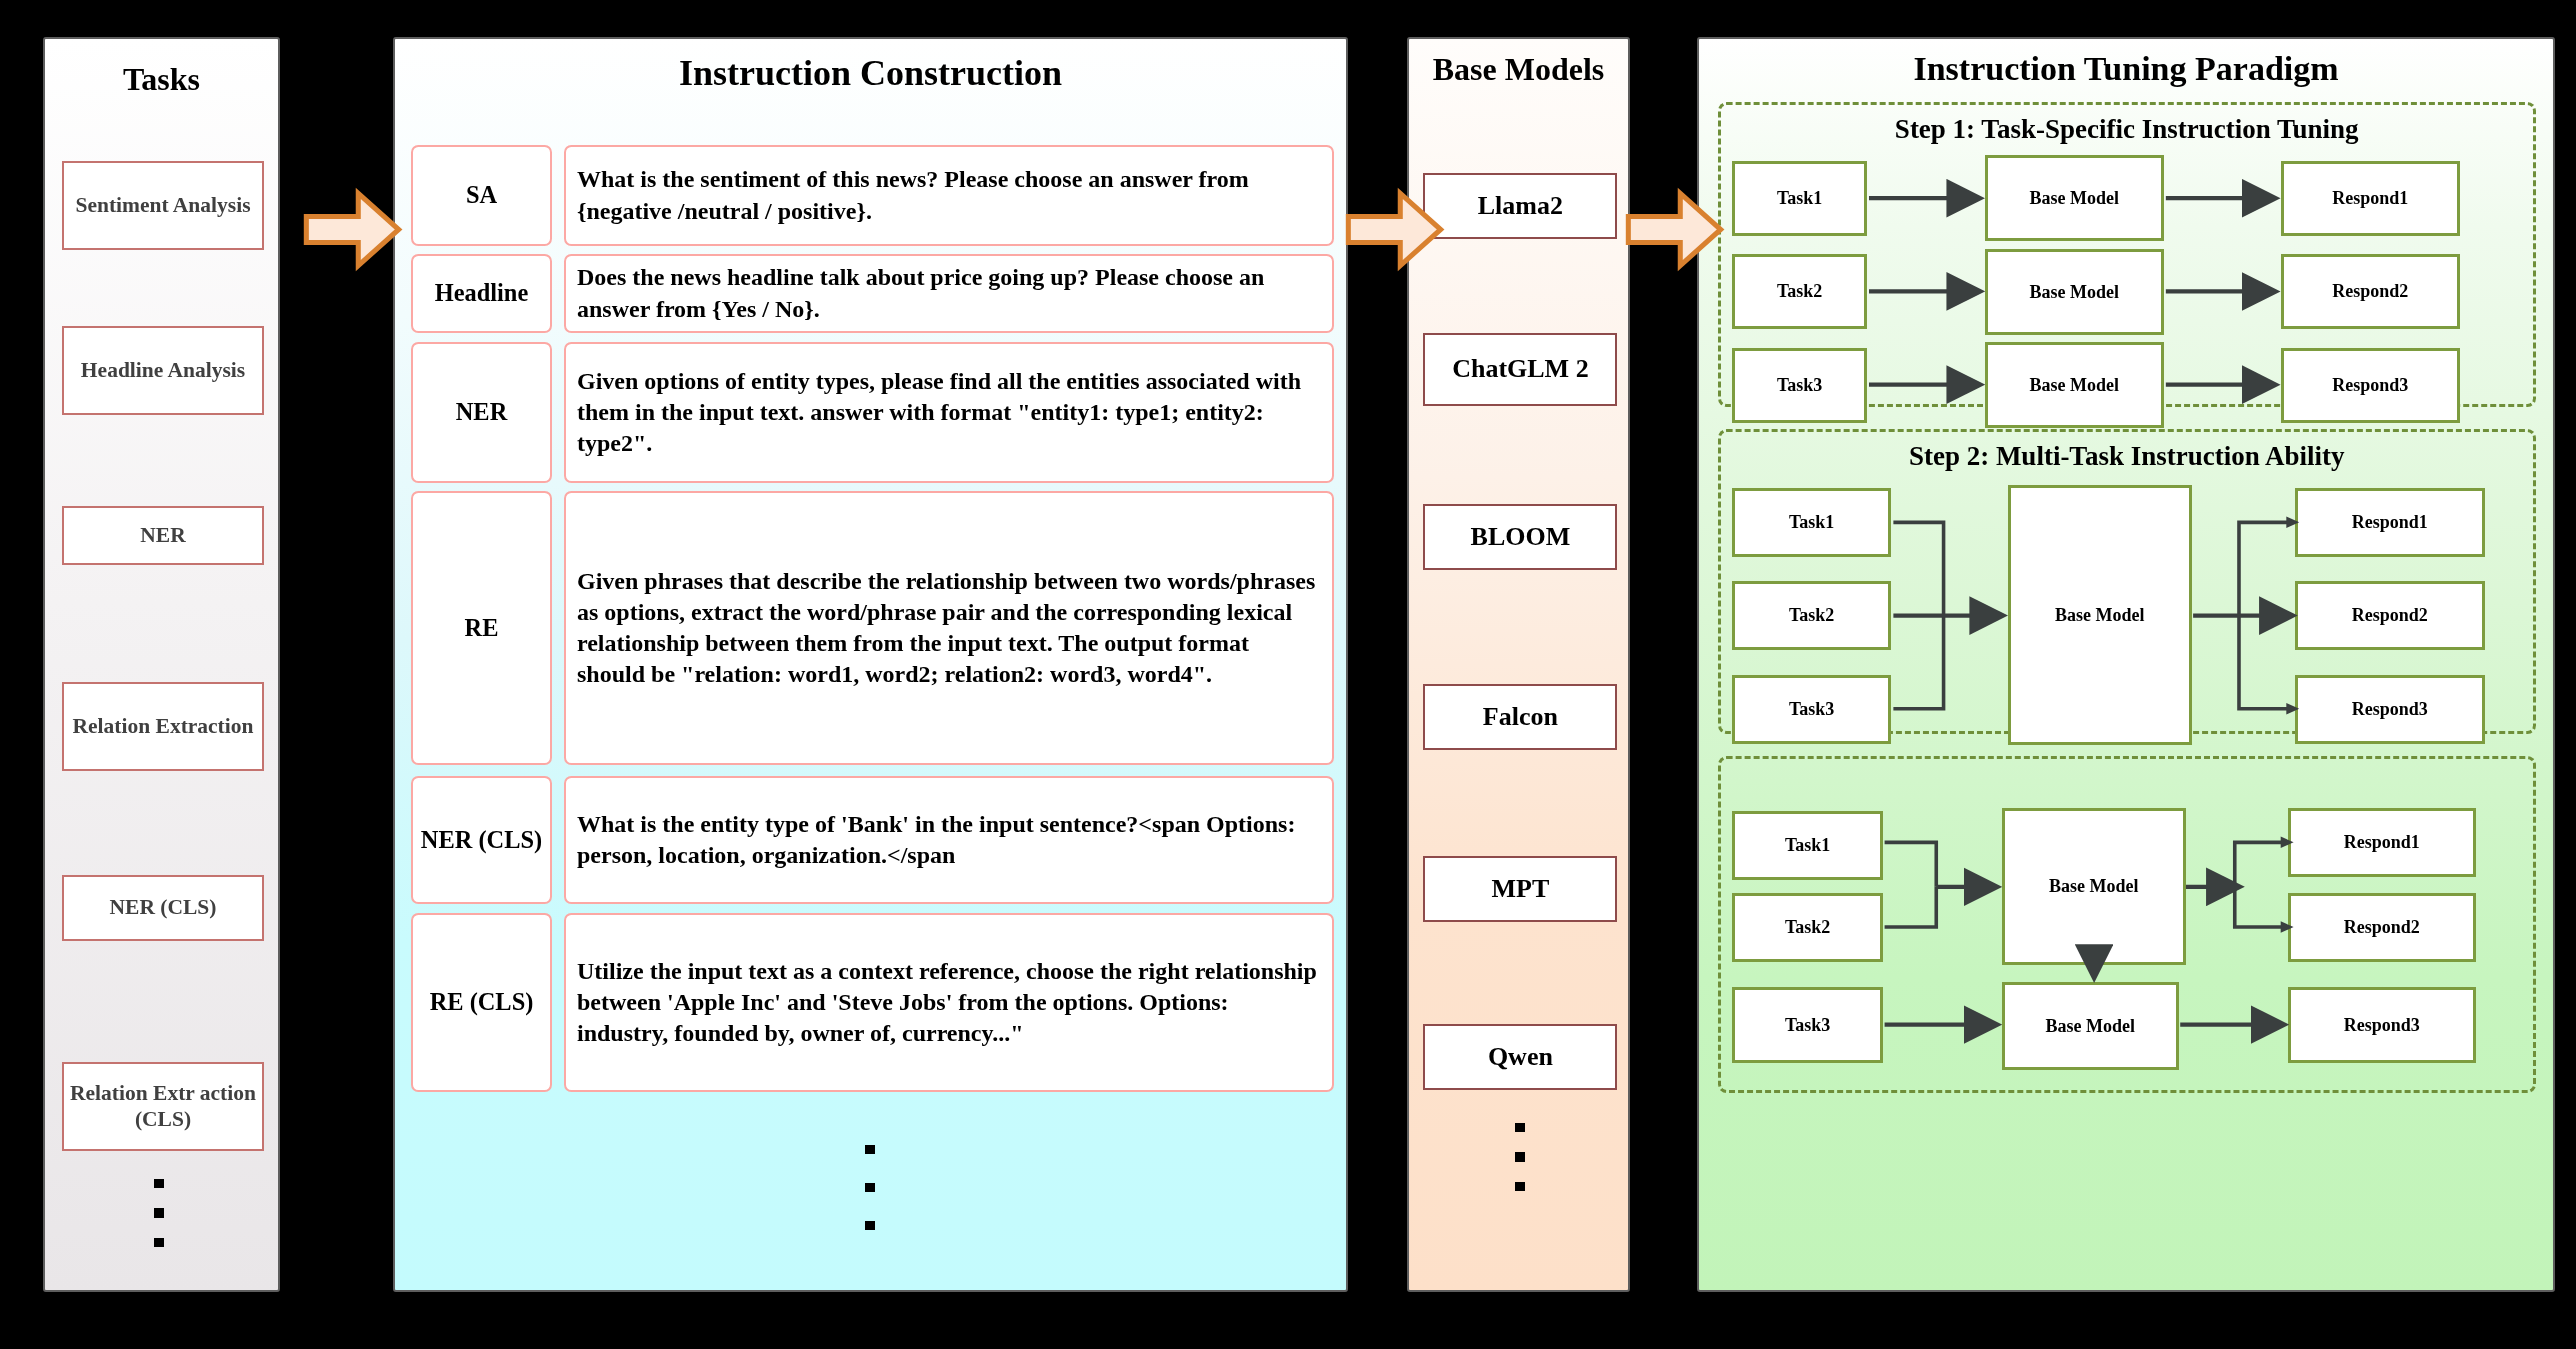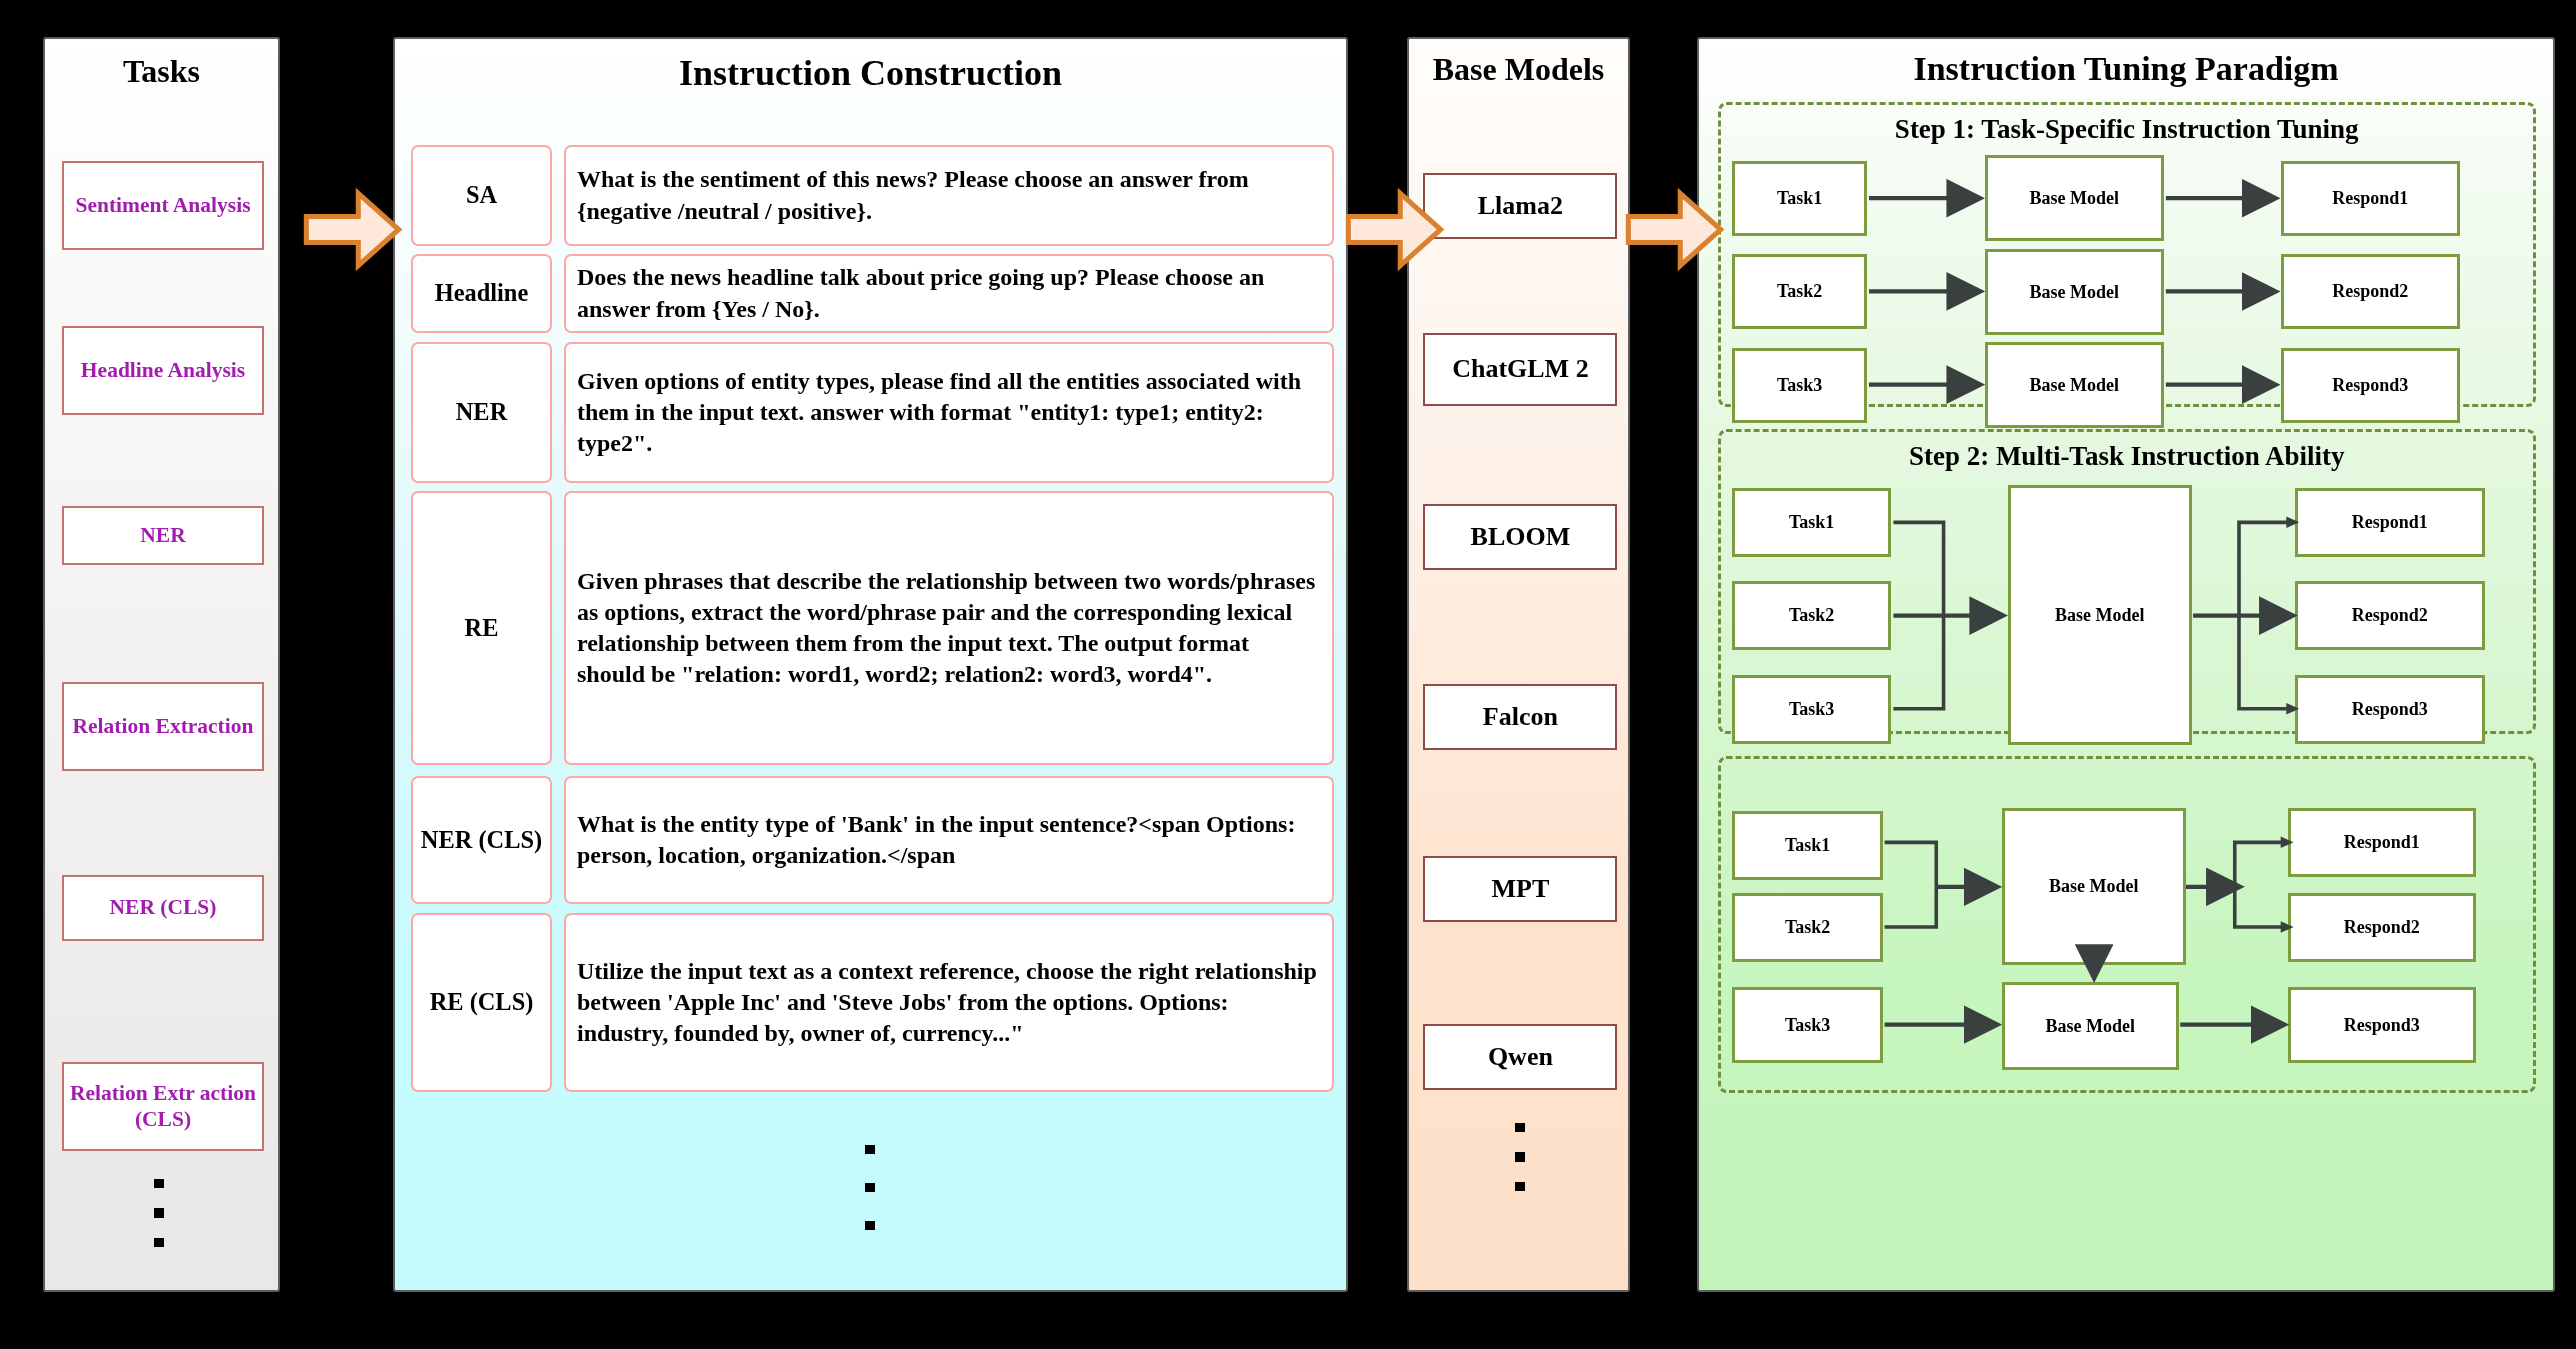--- a/index.html
+++ b/index.html
@@ -9,25 +9,25 @@
   
   .panel{position:absolute;box-sizing:border-box;
          border:2.2px solid #5e5e5e;border-radius:2.9px;
          box-shadow:4.3px 4.3px 0 rgba(0,0,0,0.35);}
   .panel-title{text-align:center;font-weight:bold;color:#000;
                line-height:1.05;letter-spacing:0px;}
 
   
   #tasks-panel{left:43px;top:37px;width:237px;height:1255px;
       background:linear-gradient(to bottom,#ffffff 0%,#f4f2f3 45%,#e9e6e8 100%);}
-  #tasks-panel .panel-title{font-size:32px;margin-top:16px;}
+  #tasks-panel .panel-title{font-size:32px;margin-top:24px;}
   .task-box{position:absolute;left:17px;width:202px;box-sizing:border-box;
       background:#fff;border:2.9px solid #c4736f;
       display:flex;align-items:center;justify-content:center;text-align:center;
-      font-weight:bold;font-size:21.5px;line-height:1.18;color:#a21caf;}
+      font-weight:bold;font-size:21.5px;line-height:1.18;color:#404040;}
   .vdots{position:absolute;display:flex;flex-direction:column;
          align-items:center;justify-content:space-between;}
   .vdots i{display:block;width:9.3px;height:9.3px;background:#000;}
 
   
   #ic-panel{left:393px;top:37px;width:955px;height:1255px;
       background:linear-gradient(to bottom,#ffffff 0%,#f2fcfd 22%,#ddf8fb 48%,#c9fbfd 72%,#c4fbfd 100%);}
   #ic-panel .panel-title{font-size:36px;margin-top:16px;}
   .ic-row{position:absolute;display:flex;gap:11.5px;left:16px;width:923px;}
   .ic-tag{width:141px;box-sizing:border-box;flex:0 0 141px;

